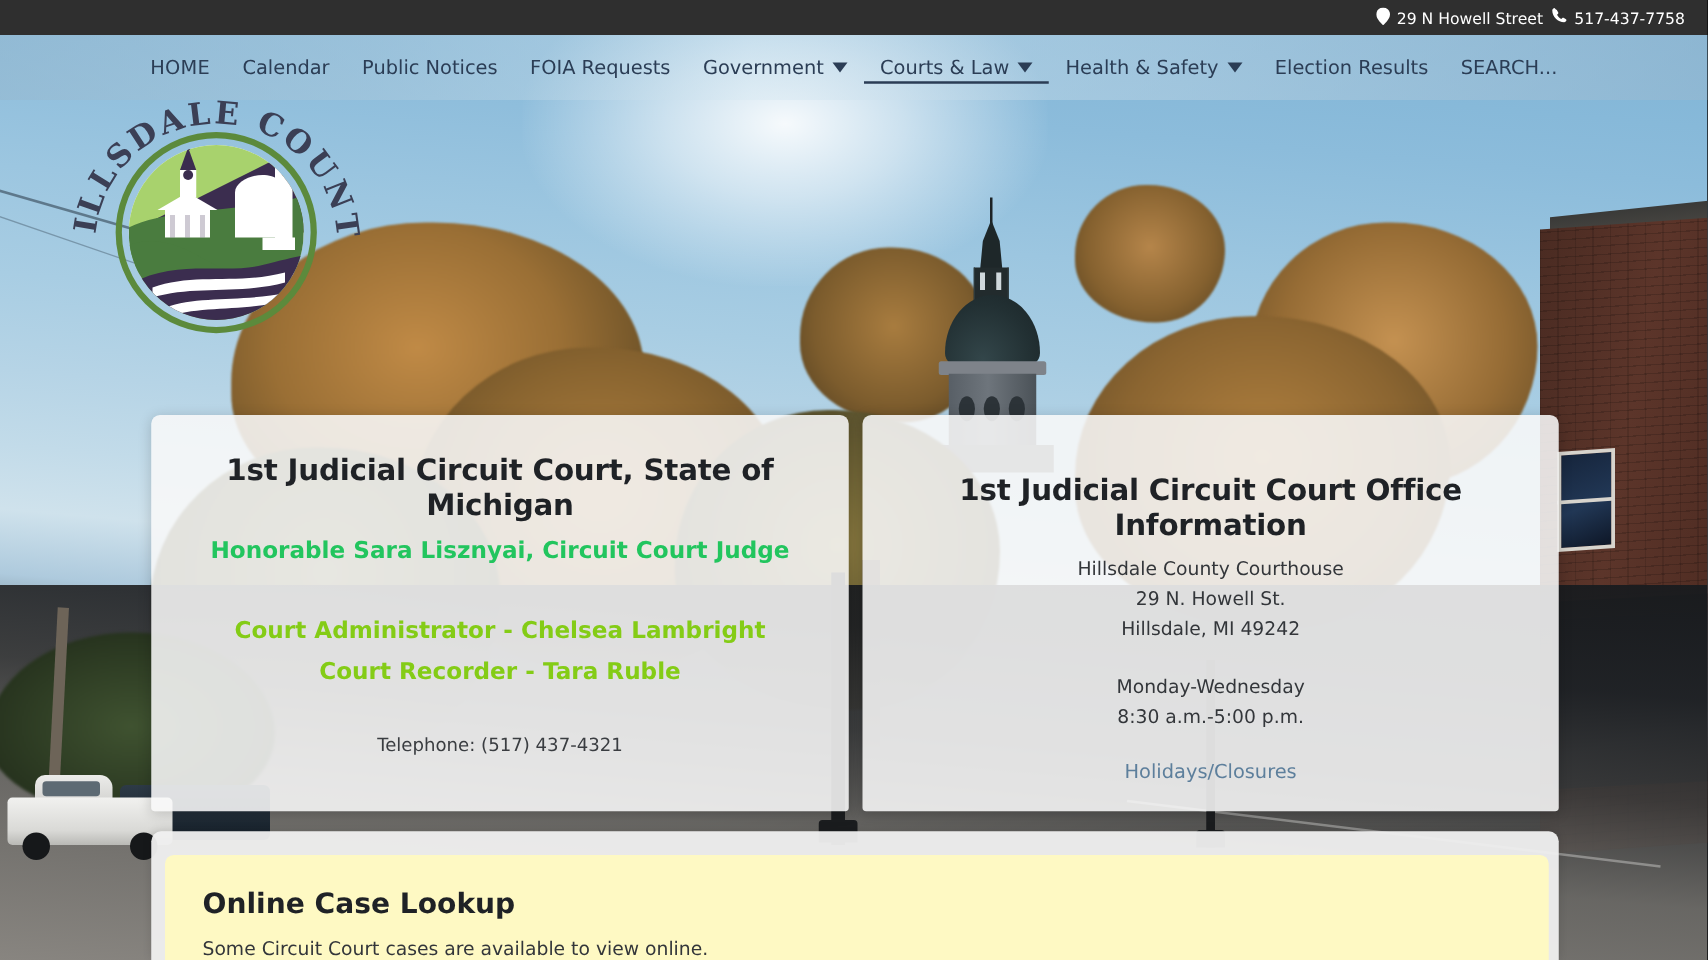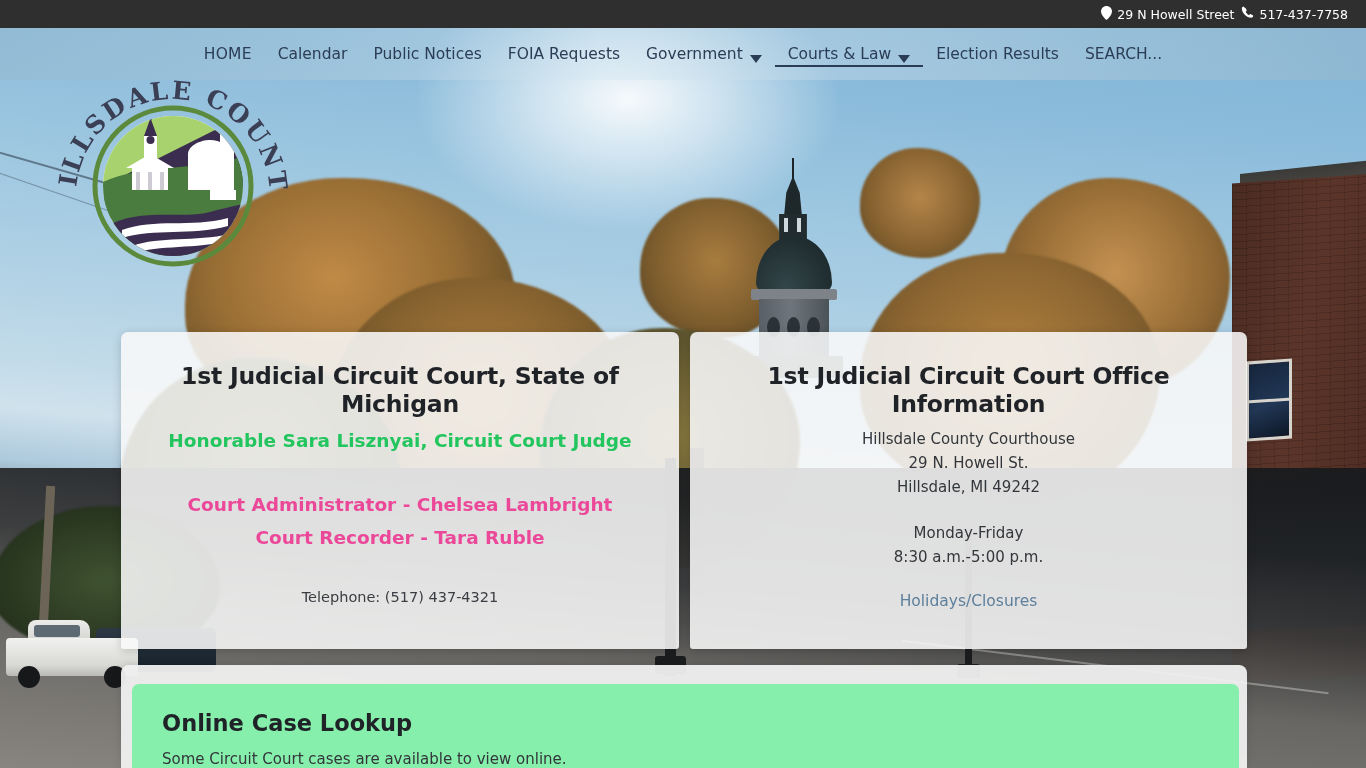--- a/index.html
+++ b/index.html
@@ -184,21 +184,21 @@
       rgba(150,185,208,.58) 0%,
       rgba(170,200,219,.50) 22%,
       rgba(214,232,242,.42) 44%,
       rgba(186,210,226,.50) 68%,
       rgba(150,184,208,.60) 100%);
     display: flex; align-items: center; justify-content: center;
   }
   #nav ul { list-style: none; display: flex; align-items: center; gap: 0; }
   #nav li { position: relative; }
   #nav a {
-    display: inline-flex; align-items: flex-end; gap: 7px;
+    display: inline-flex; align-items: center; gap: 7px;
     color: #2b3d55; text-decoration: none;
     font-size: 15.5px; padding: 4px 13px; white-space: nowrap;
   }
   #nav a.home { letter-spacing: .2px; }
   #nav li.active a { box-shadow: inset 0 -2px 0 0 #2b3d55; }
   .caret { width: 0; height: 0; border-left: 6px solid transparent; border-right: 6px solid transparent; border-top: 8px solid #2b3d55; display:inline-block; }
 
   
   #logo { position: absolute; left: 60px; top: 78px; width: 226px; height: 196px; z-index: 25; }
   #logo svg { width: 100%; height: 100%; overflow: visible; }
@@ -206,47 +206,47 @@
   
   .card {
     position: absolute;
     background: rgba(248,248,248,.88);
     border-radius: 7px 7px 3px 3px;
     box-shadow: 0 2px 10px rgba(0,0,0,.18);
     z-index: 20;
     text-align: center;
   }
   #card-left  { left: 121px; top: 332px; width: 558px; height: 317px; padding: 30px 28px; }
-  #card-right { left: 690px; top: 332px; width: 557px; height: 317px; padding: 30px 30px; }
+  #card-right { left: 690px; top: 332px; width: 557px; height: 317px; padding: 46px 30px; }
 
   .card h2 {
     font-size: 23.5px; font-weight: 700; color: #1f2226; margin-bottom: 9px; letter-spacing: -.2px;
   }
   .subhead { font-size: 18.5px; font-weight: 700; color: #22c55e; line-height: 1.5; }
-  .staff { font-size: 18.5px; font-weight: 700; color: #ec4899; line-height: 1.78; }
+  .staff { font-size: 18.5px; font-weight: 700; color: #84cc16; line-height: 1.78; }
   .gap-lg { height: 34px; }
   .gap-md { height: 22px; }
   .phone { font-size: 14.5px; color: #3a3d41; }
 
   .info-line { font-size: 15px; color: #33363a; line-height: 1.6; }
   .link {
     font-size: 15.5px; color: #5d7f9c; text-decoration: none; cursor: pointer;
   }
 
   
   #bottom-outer {
     position: absolute; left: 121px; top: 665px; width: 1126px; height: 103px;
     background: rgba(240,240,240,.95);
     border-radius: 8px 8px 0 0;
     box-shadow: 0 -1px 8px rgba(0,0,0,.12);
     z-index: 20;
   }
   #bottom-inner {
     position: absolute; left: 11px; top: 19px; width: 1107px; height: 84px;
-    background: #86efac; border-radius: 7px 7px 0 0;
+    background: #fef9c3; border-radius: 7px 7px 0 0;
     padding: 26px 30px 0 30px;
   }
   #bottom-inner h2 { font-size: 22.5px; font-weight: 700; color: #1f2226; margin-bottom: 14px; }
   #bottom-inner p { font-size: 15px; color: #33363a; margin-top: 12px; }
 </style>
 </head>
 <body>
 
 <div id="photo">
   <div class="sunglow"></div>
@@ -354,20 +354,26 @@
       </a>
     </li>
     <li class="active">
       <a href="#">
         <span>Courts &amp; Law</span>
         <i class="caret"></i>
       </a>
     </li>
     <li>
       <a href="#">
+        <span>Health &amp; Safety</span>
+        <i class="caret"></i>
+      </a>
+    </li>
+    <li>
+      <a href="#">
         <span>Election Results</span>
       </a>
     </li>
     <li>
       <a href="#">
         <span>SEARCH...</span>
       </a>
     </li>
   </ul>
 </nav>
@@ -425,21 +431,21 @@
   <div class="gap-lg"></div>
   <div class="phone">Telephone: (517) 437-4321</div>
 </section>
 
 <section class="card" id="card-right">
   <h2>1st Judicial Circuit Court Office Information</h2>
   <div class="info-line">Hillsdale County Courthouse</div>
   <div class="info-line">29 N. Howell St.</div>
   <div class="info-line">Hillsdale, MI 49242</div>
   <div class="gap-md"></div>
-  <div class="info-line">Monday-Friday</div>
+  <div class="info-line">Monday-Wednesday</div>
   <div class="info-line">8:30 a.m.-5:00 p.m.</div>
   <div class="gap-md"></div>
   <a href="#" class="link">Holidays/Closures</a>
 </section>
 
 <section id="bottom-outer">
   <div id="bottom-inner">
     <h2>Online Case Lookup</h2>
     <p>Some Circuit Court cases are available to view online.</p>
   </div>

